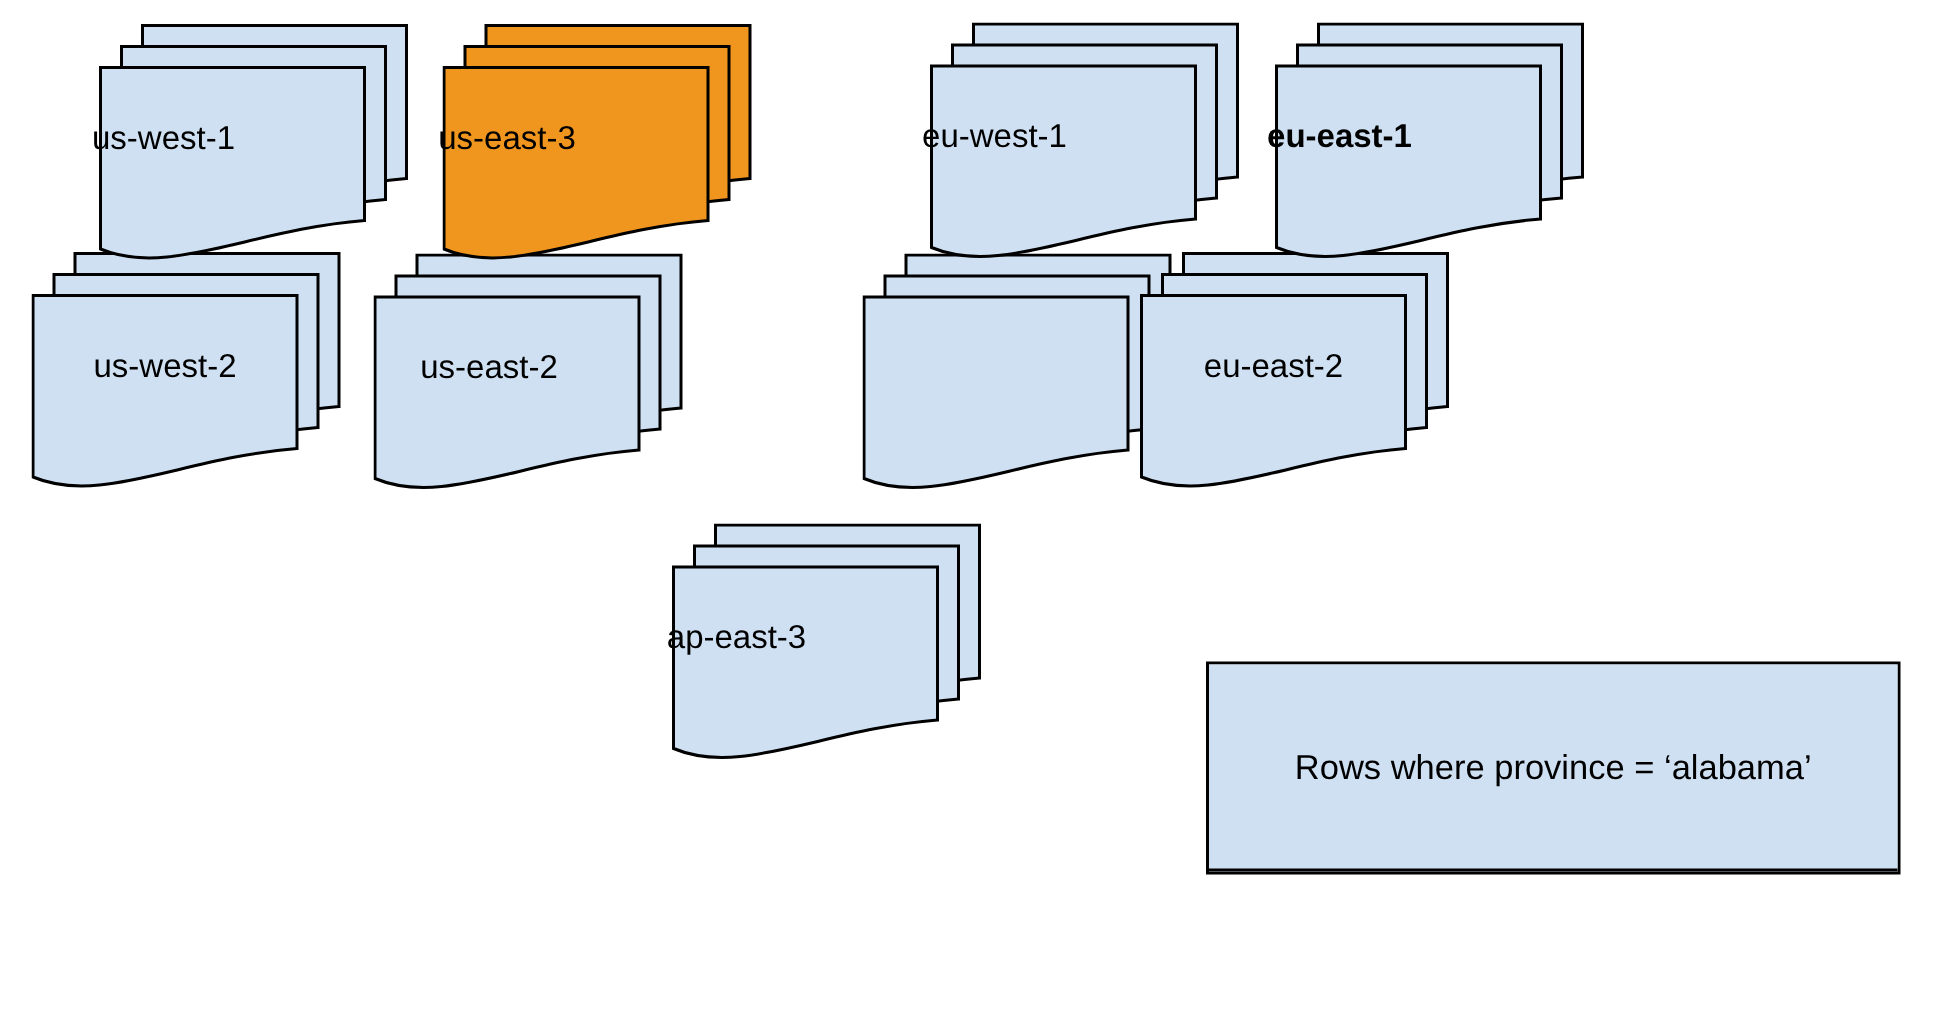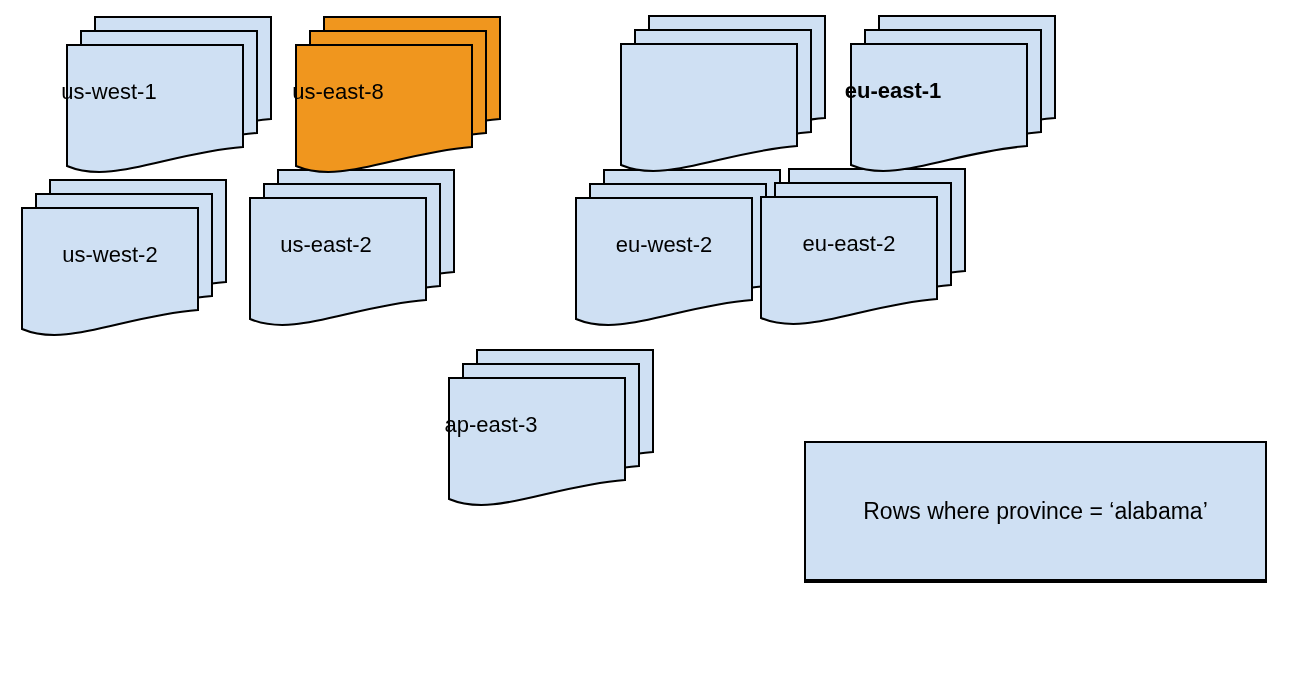--- a/index.html
+++ b/index.html
@@ -80,21 +80,21 @@
 <body style="background: rgb(255, 255, 255);">
 
 <svg class="defs-svg" aria-hidden="true">
   <defs>
     <path id="docshape" d="M 1 1 H 177 V 103 C 101 109, 46 141, 1 122 Z"></path>
   </defs>
 </svg>
 
 <div class="canvas">
 
-  <div class="stack lower" style="left: 21px; top: 168px; margin-top: 11px; --fill: #cfe0f3;">
+  <div class="stack lower" style="left: 21px; top: 168px; --fill: #cfe0f3;">
     <svg width="208" height="160">
       <use href="#docshape" x="28" y="0"></use>
       <use href="#docshape" x="14" y="14"></use>
       <use href="#docshape" x="0" y="28"></use>
     </svg>
     <div class="stack-label">us-west-2</div>
   </div>
 
   <div class="stack lower" style="left: 237px; top: 169px; padding-left: 12px; --fill: #cfe0f3;">
     <svg width="208" height="160">
@@ -104,21 +104,20 @@
     </svg>
     <div class="stack-label">us-east-2</div>
   </div>
 
   <div class="stack lower" style="left: 575px; top: 169px; --fill: #cfe0f3;">
     <svg width="208" height="160">
       <use href="#docshape" x="28" y="0"></use>
       <use href="#docshape" x="14" y="14"></use>
       <use href="#docshape" x="0" y="28"></use>
     </svg>
-    <div class="stack-label">eu-west-2</div>
   </div>
 
   <div class="stack lower" style="left: 760px; top: 168px; --fill: #cfe0f3;">
     <svg width="208" height="160">
       <use href="#docshape" x="28" y="0"></use>
       <use href="#docshape" x="14" y="14"></use>
       <use href="#docshape" x="0" y="28"></use>
     </svg>
     <div class="stack-label">eu-east-2</div>
   </div>
@@ -131,29 +130,30 @@
     </svg>
     <div class="stack-label">us-west-1</div>
   </div>
 
   <div class="stack upper" style="left: 249px; top: 16px; --fill: #f0961e;">
     <svg width="208" height="160">
       <use href="#docshape" x="28" y="0"></use>
       <use href="#docshape" x="14" y="14"></use>
       <use href="#docshape" x="0" y="28"></use>
     </svg>
-    <div class="stack-label">us-east-8</div>
+    <div class="stack-label">us-east-3</div>
   </div>
 
   <div class="stack upper" style="left: 574px; top: 15px; --fill: #cfe0f3;">
     <svg width="208" height="160">
       <use href="#docshape" x="28" y="0"></use>
       <use href="#docshape" x="14" y="14"></use>
       <use href="#docshape" x="0" y="28"></use>
     </svg>
+    <div class="stack-label">eu-west-1</div>
   </div>
 
   <div class="stack upper" style="left: 804px; top: 15px; font-weight: bold; --fill: #cfe0f3;">
     <svg width="208" height="160">
       <use href="#docshape" x="28" y="0"></use>
       <use href="#docshape" x="14" y="14"></use>
       <use href="#docshape" x="0" y="28"></use>
     </svg>
     <div class="stack-label">eu-east-1</div>
   </div>

